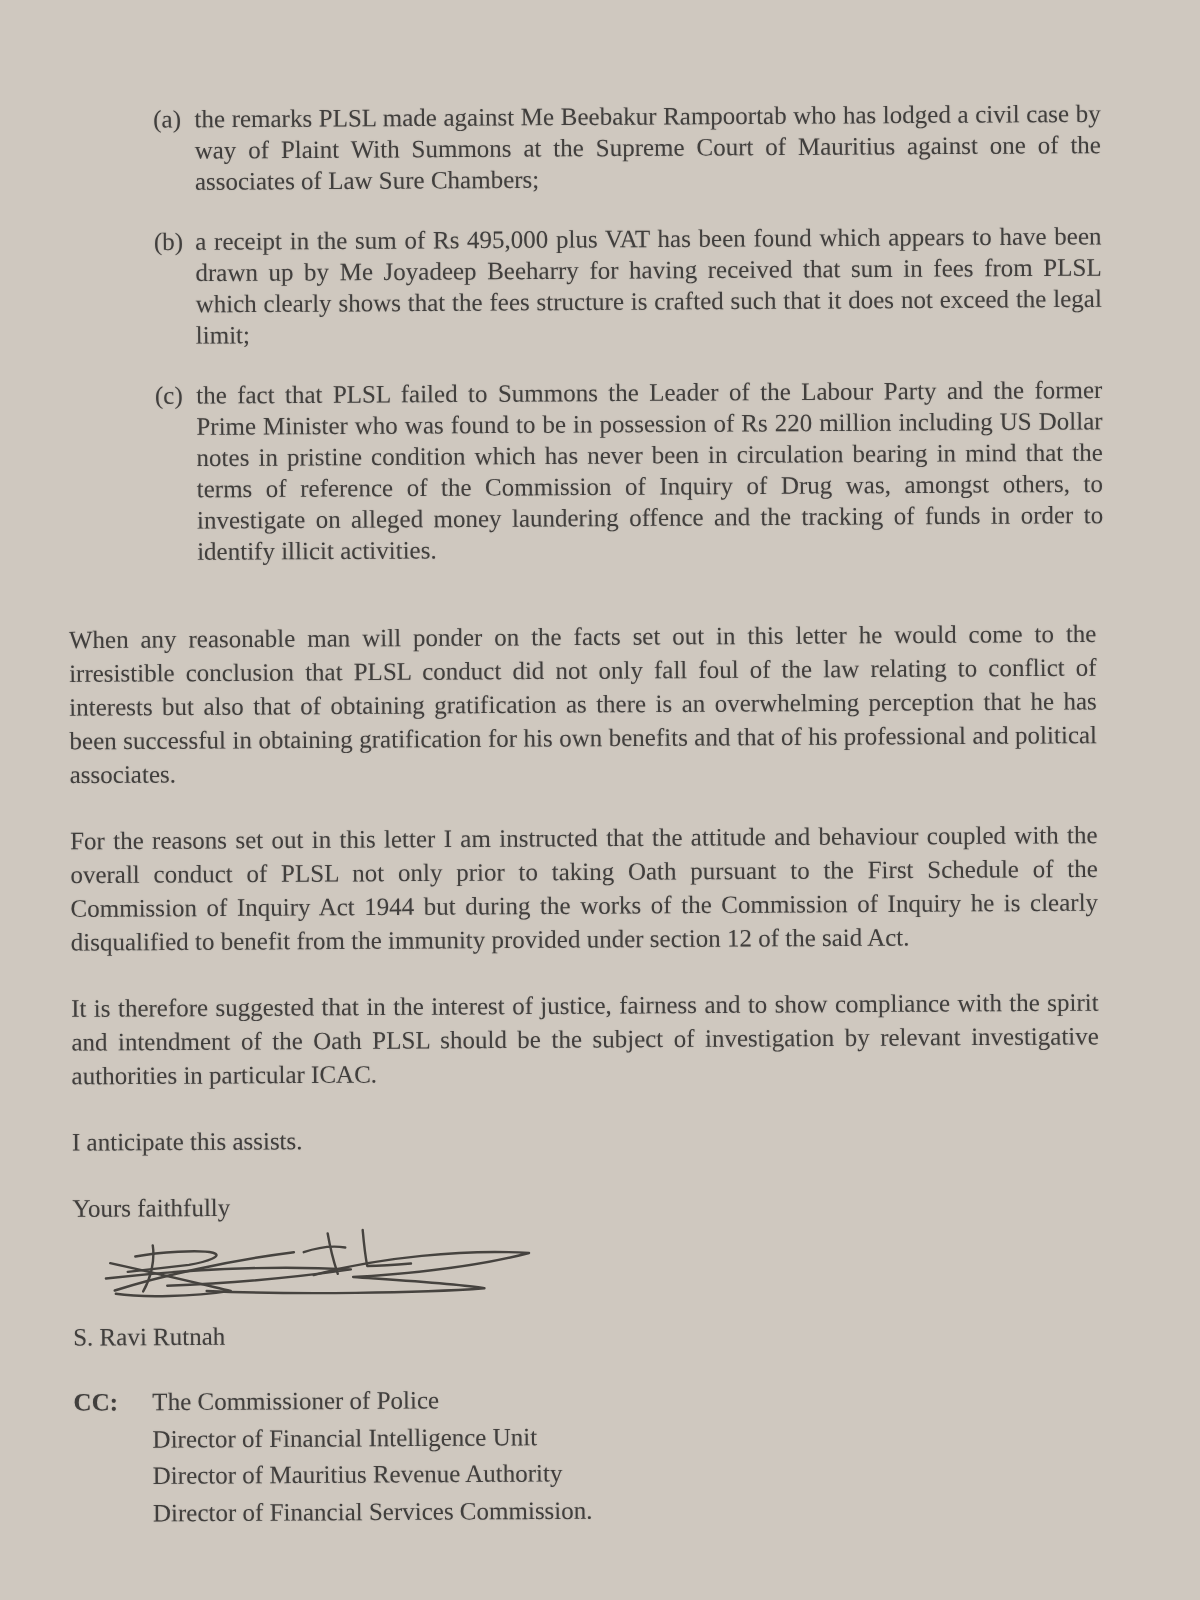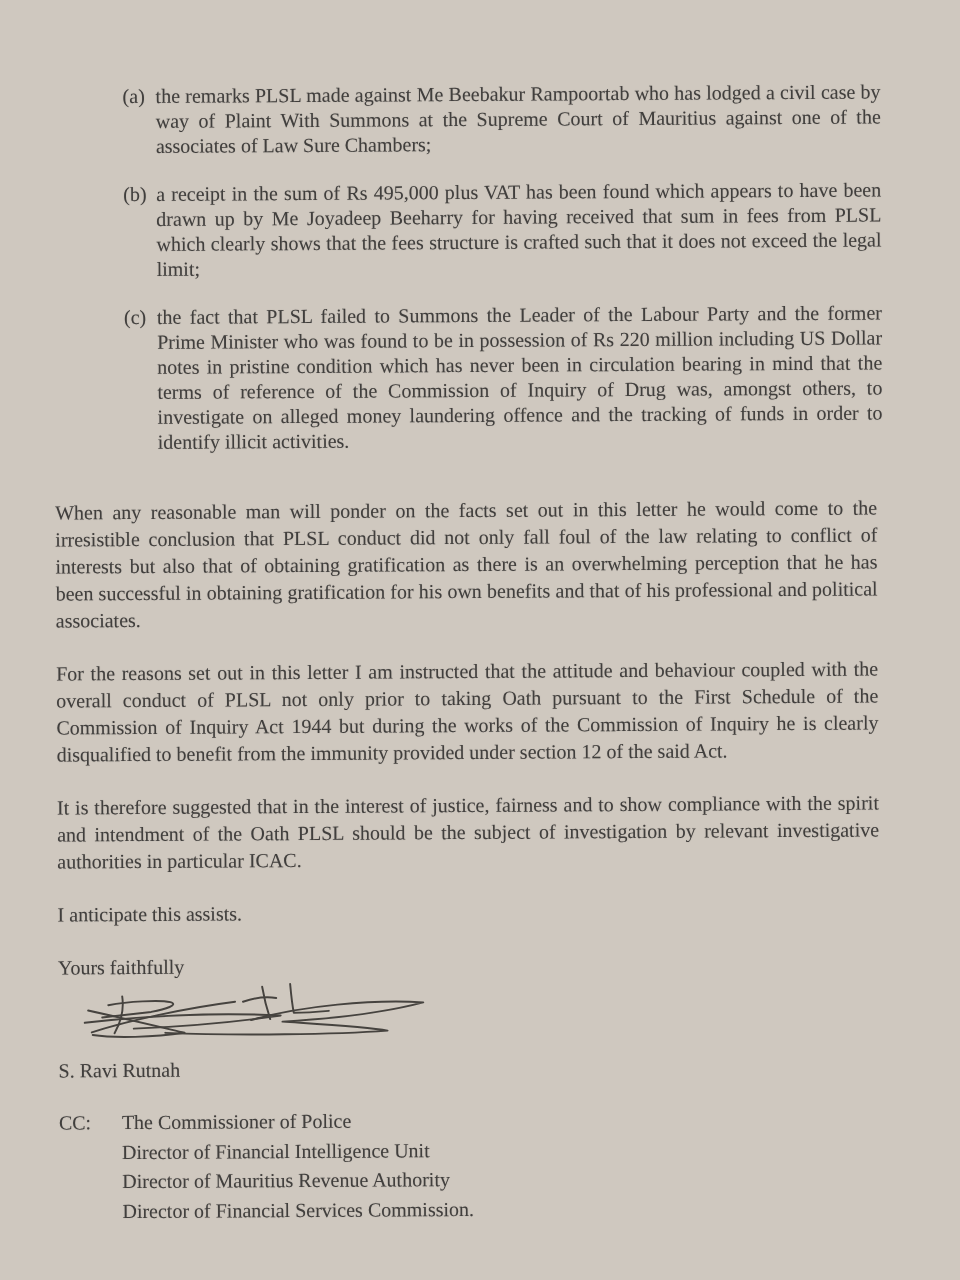--- a/index.html
+++ b/index.html
@@ -54,21 +54,21 @@
   .signatory {
     font-size: 20px; line-height: 27px;
     margin-top: 10px;
   }
   .cc-block {
     display: flex;
     margin-top: 24px;
     font-size: 20px;
     line-height: 29.5px;
   }
-  .cc-label { flex: 0 0 63px; }
+  .cc-label { flex: 0 0 63px; font-weight: bold; }
   .cc-list { flex: 1; }
 </style>
 </head>
 <body>
 
 <div class="paper">
   <div class="content">
 
     <div class="list-item">
       <span class="marker">(a)</span>

